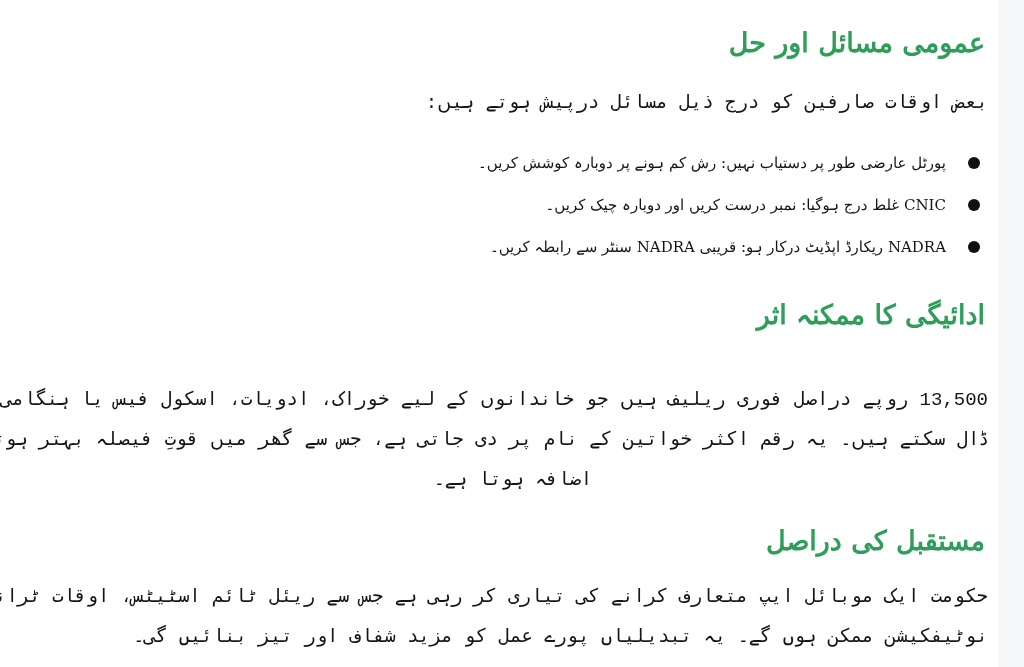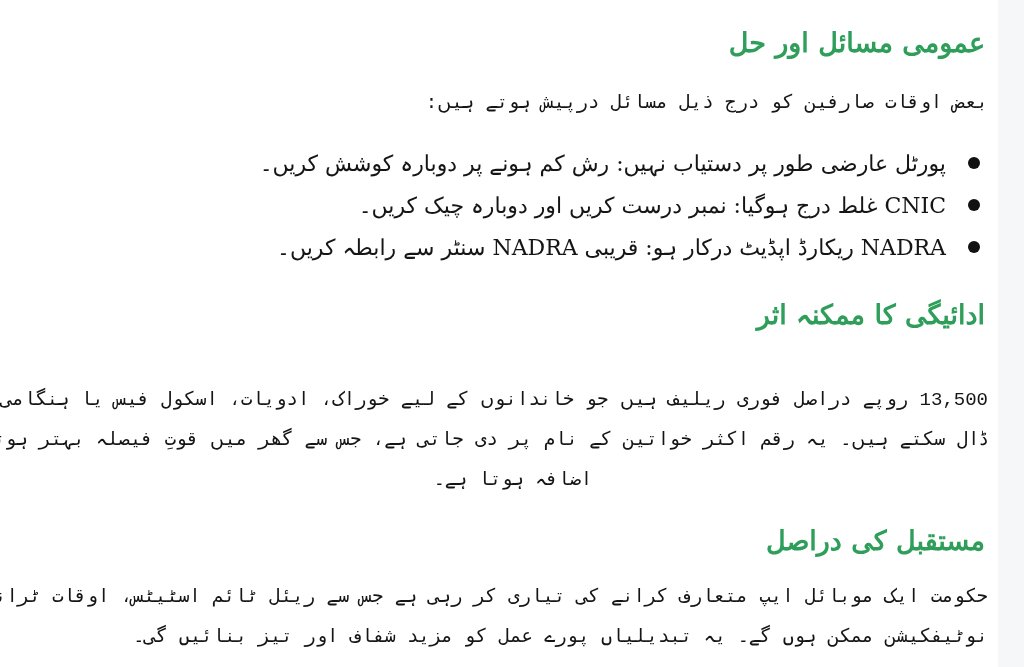--- a/index.html
+++ b/index.html
@@ -60,21 +60,21 @@
       padding: 0;
       list-style: none;
     }
     .bullet-item {
       position: relative;
       height: 42px;
       display: flex;
       align-items: center;
       flex-direction: row;
       font-family: "DejaVu Serif", serif;
-      font-size: 22px;
+      font-size: 15px;
       white-space: nowrap;
       color: #151515;
     }
     .bullet-dot {
       display: inline-block;
       width: 12px;
       height: 12px;
       border-radius: 50%;
       background: #111111;
       margin-left: 22px;

